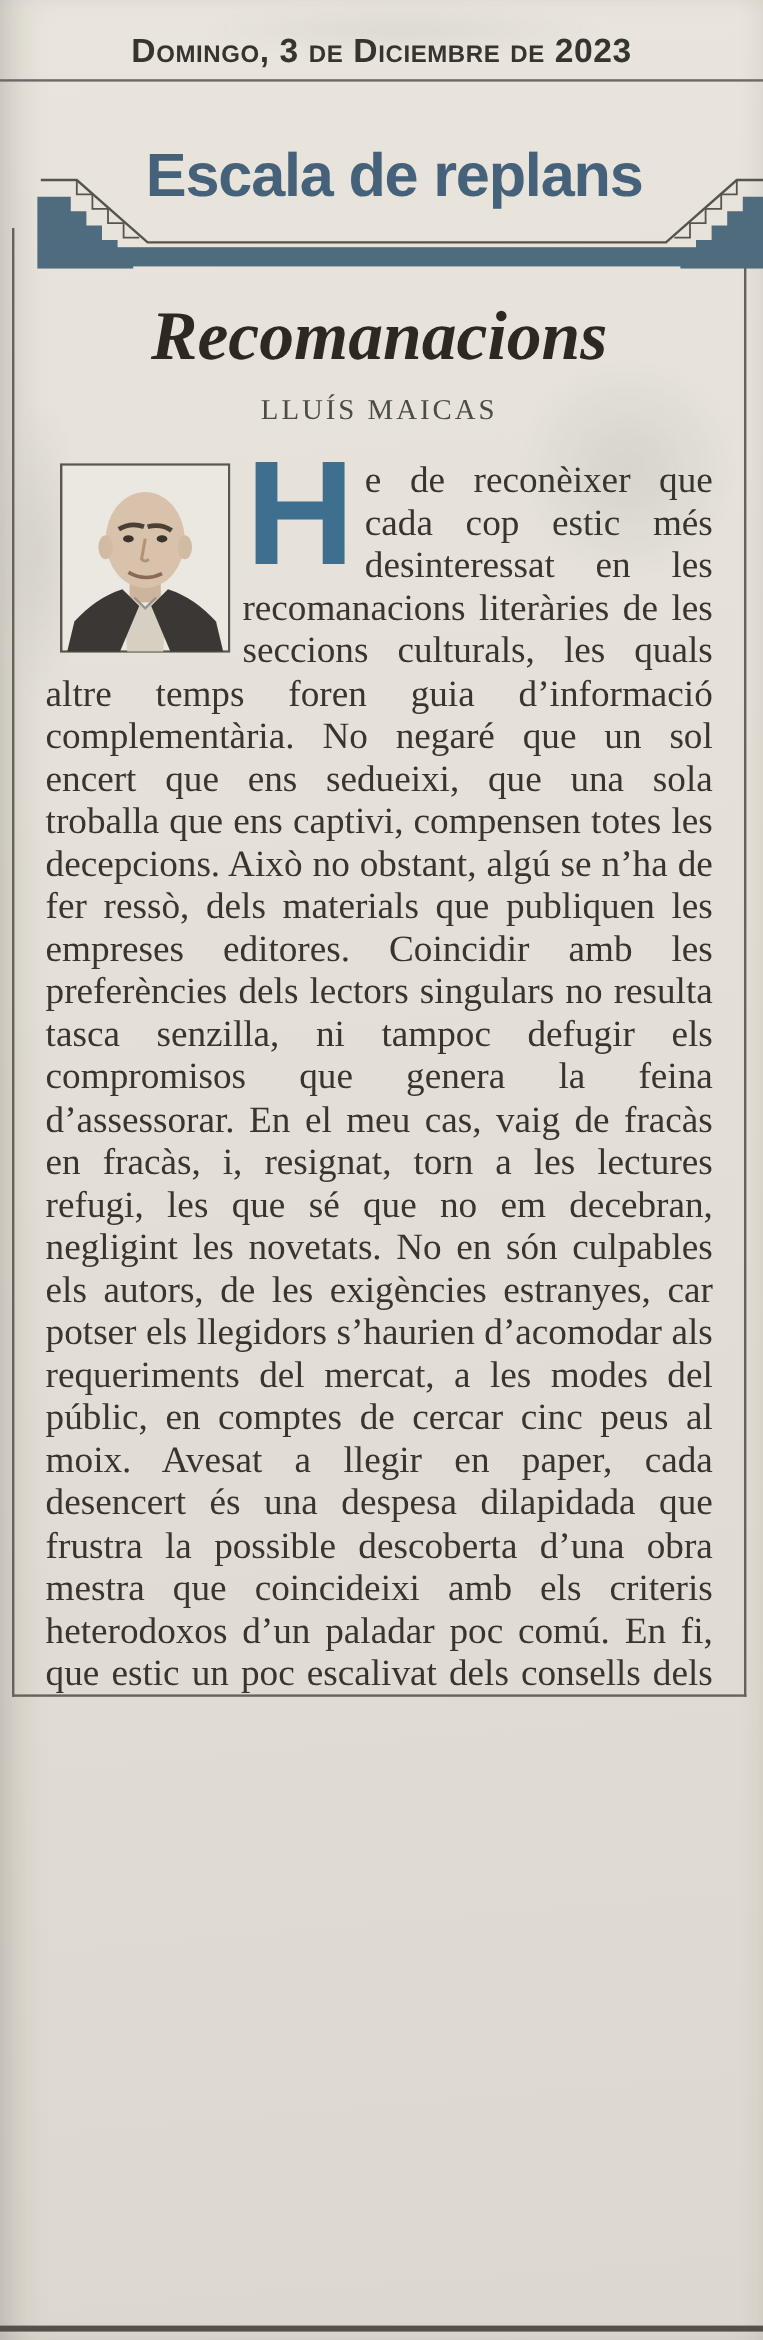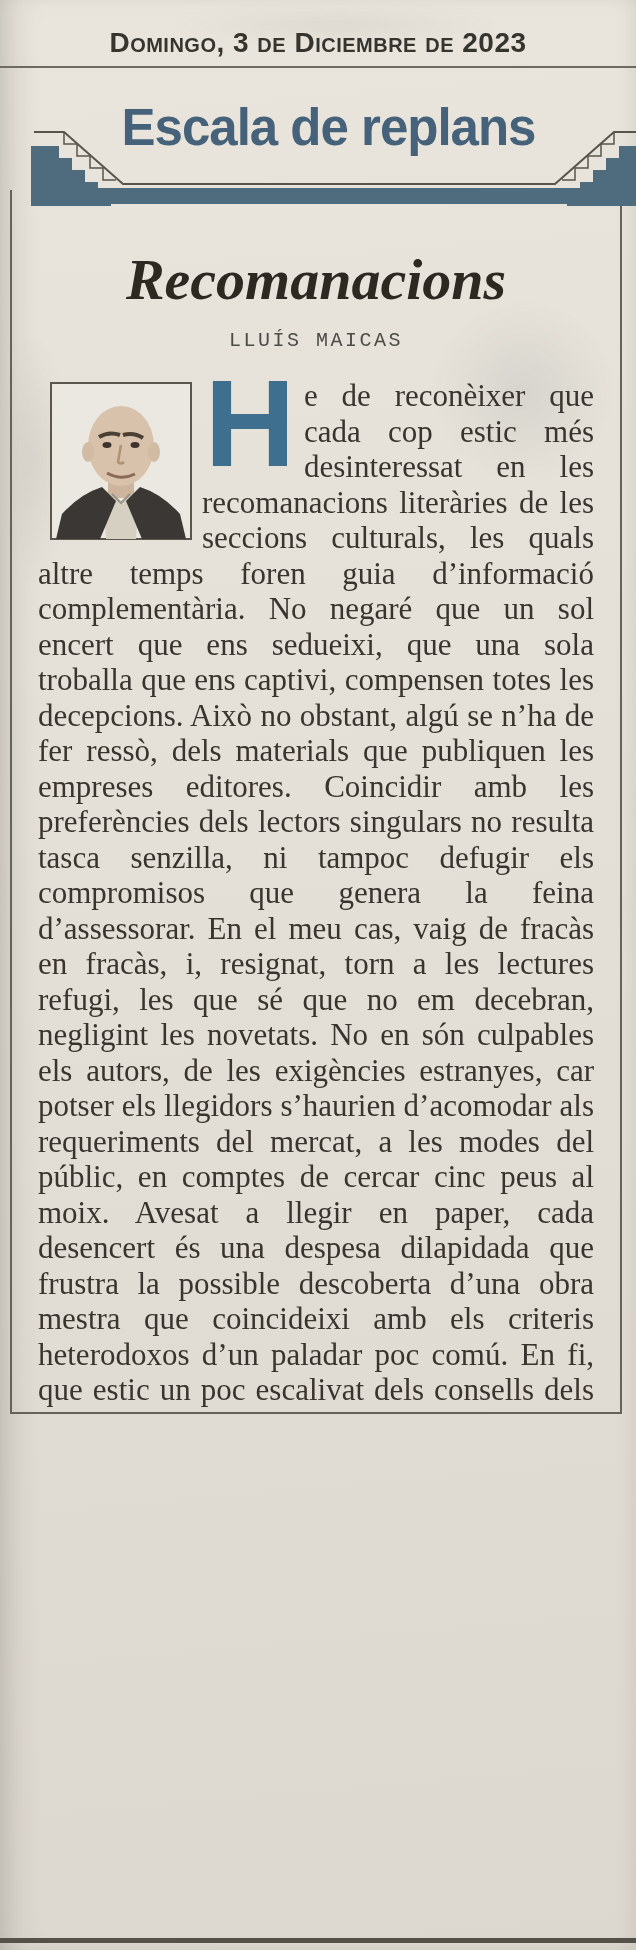--- a/index.html
+++ b/index.html
@@ -19,43 +19,43 @@
     background:radial-gradient(ellipse at center,#55565e 0%,transparent 75%);}
 
   .date-line{
     position:absolute;top:14px;left:0;right:0;text-align:center;
     font-family:"Liberation Sans",sans-serif;font-variant:small-caps;
     font-size:28px;letter-spacing:.5px;color:var(--ink-dark,#35342f);font-weight:600;margin-top:13px;
   }
   .rule-top{position:absolute;top:66px;left:0;width:636px;height:2px;
     background:var(--rule,#6e6a62);}
 
-  .masthead{position:absolute;top:94px;left:0;right:0;height:112px;z-index:3;margin-left:21px;}
+  .masthead{position:absolute;top:112px;left:0;right:0;height:112px;z-index:3;margin-left:21px;}
   .masthead svg{position:absolute;left:10px;top:0;}
   .section-title{
     position:absolute;top:4px;left:0;width:100%;margin:0;text-align:center;
     font-family:"Liberation Sans",sans-serif;font-weight:bold;font-size:51px;
     letter-spacing:-1px;color:var(--slate-text,#45627a);
   }
   .slate-fill{fill:var(--slate,#4e6c7e);}
   .stair-line{stroke:var(--stair-line,#57544c);fill:none;stroke-width:2;}
   .stair-step{stroke:var(--stair-line,#57544c);fill:none;stroke-width:1.5;}
 
   .article-box{
     position:absolute;top:190px;left:10px;width:612px;height:1224px;
     box-sizing:border-box;border:2px solid var(--frame,#66625a);border-top:none;
     padding:56px 26px 0;overflow:hidden;z-index:2;
   }
   .article-title{
     margin:0;text-align:center;font-family:"Liberation Serif",serif;
     font-style:italic;font-weight:bold;font-size:58px;color:#2e2822;
   }
   .byline{
-    margin:16px 0 0;text-align:center;font-family:Liberation Mono, monospace;
-    font-size:20px;letter-spacing:2.5px;color:#4d4b47;
+    margin:16px 0 0;text-align:center;font-family:Liberation Serif, serif;
+    font-size:24px;letter-spacing:2.5px;color:#4d4b47;
   }
   .body-text{
     margin:26px 0 0;font-size:31px;line-height:35.5px;text-align:justify;
     color:var(--ink,#3a342e);hyphens:auto;
   }
   .photo-wrap{float:left;width:142px;height:158px;margin:4px 10px 4px 12px;}
   .dropcap{float:left;width:92px;height:94px;overflow:hidden;margin:3px 10px 0 0;}
   .dropcap > span{
     display:block;font-family:"Liberation Sans",sans-serif;font-weight:bold;
     font-size:126px;line-height:1;margin-top:-21px;letter-spacing:-4px;

